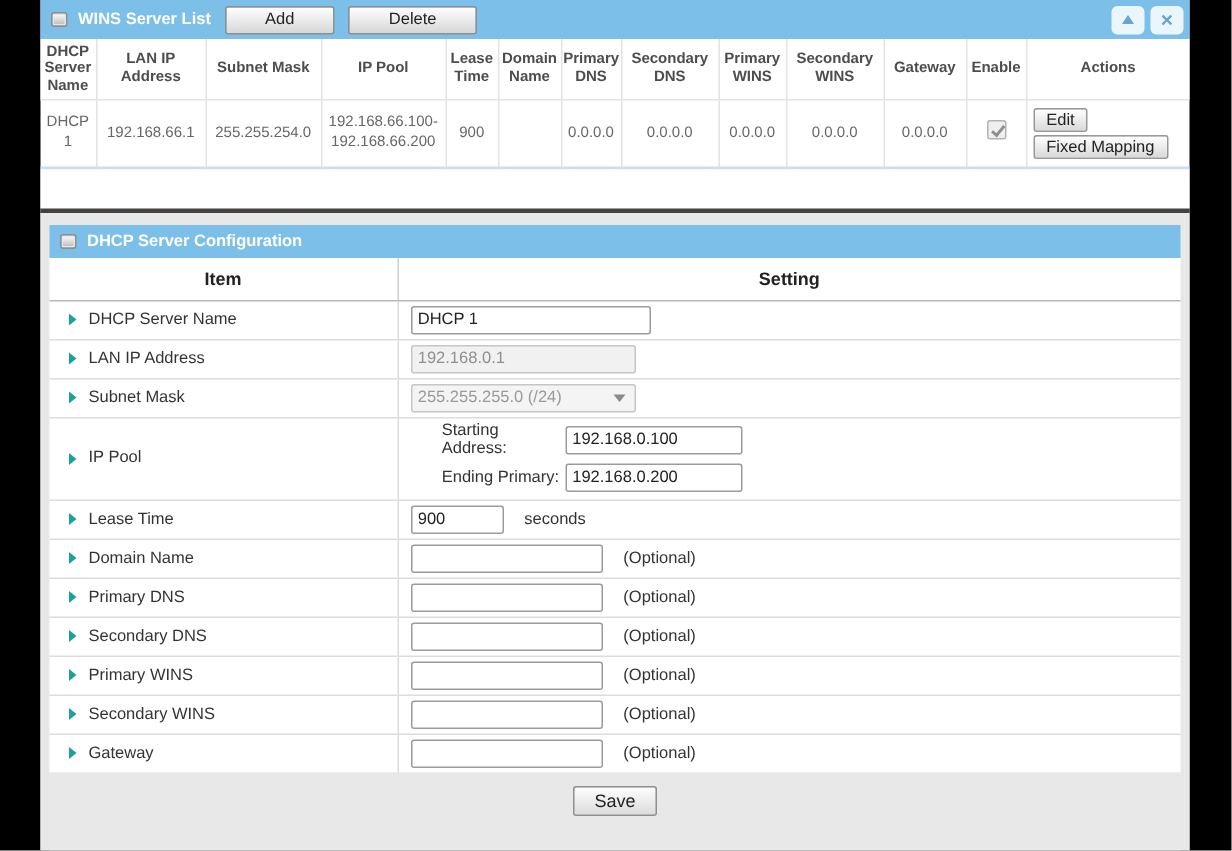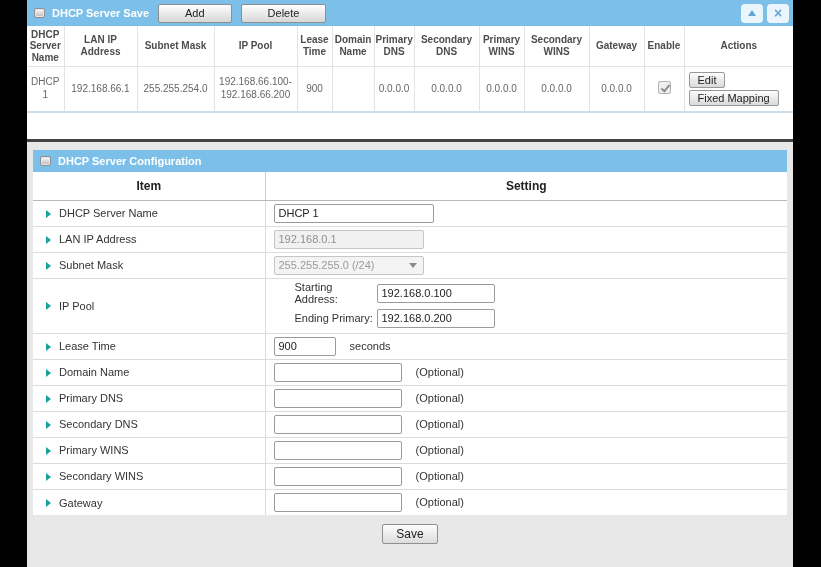--- a/index.html
+++ b/index.html
@@ -175,21 +175,21 @@
   }
 </style>
 </head>
 <body>
 
 <div class="content">
 
   <div>
     <div class="bluebar list">
       <span class="boxicon"></span>
-      <span class="bar-title">DHCP Server Save</span>
+      <span class="bar-title">WINS Server List</span>
       <button class="bar-btn">Add</button>
       <button class="bar-btn">Delete</button>
       <span class="bar-spacer"></span>
       <button class="win-btn">
           <span class="tri-up"></span>
         </button>
       <button class="win-btn">
           <span class="x-glyph">×</span>
         </button>
     </div>

